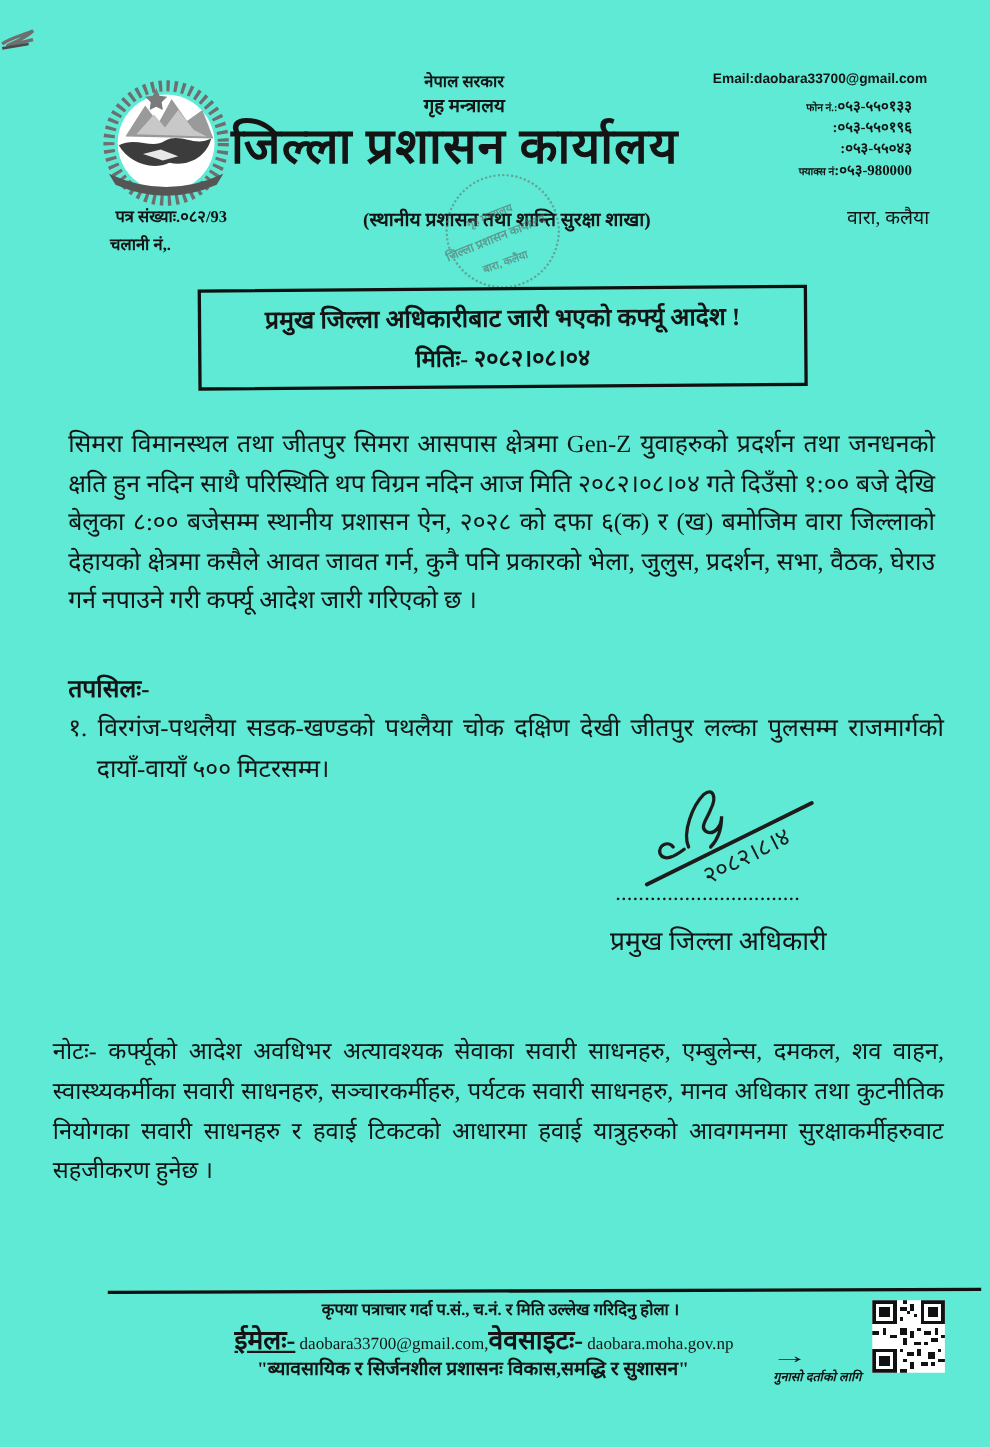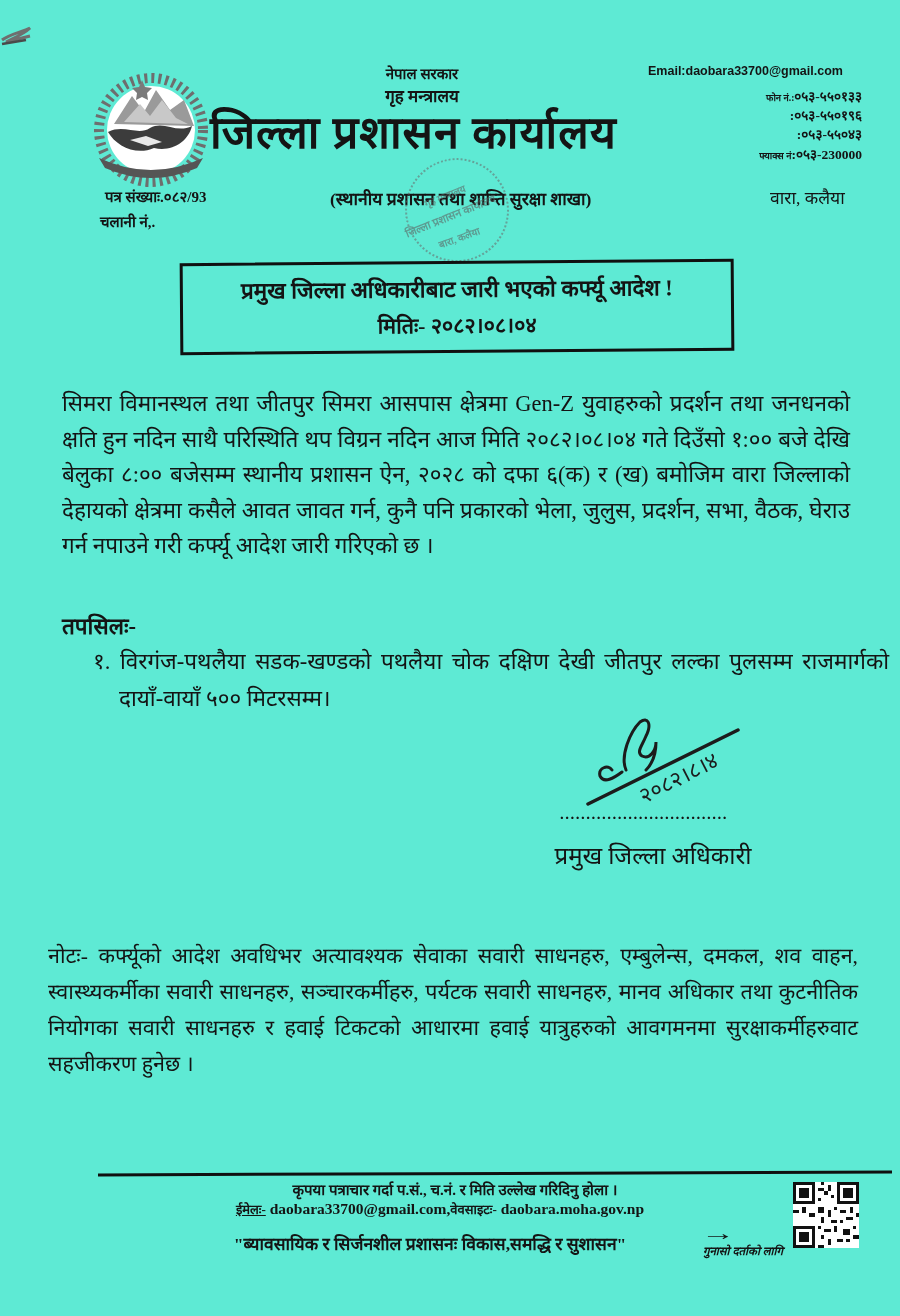--- a/index.html
+++ b/index.html
@@ -10,56 +10,56 @@
     color:#141414;
   }
   .abs{position:absolute;}
   .b{font-weight:bold;}
   .ctr{text-align:center;}
   
   .govt-line{left:322px;top:63px;width:200px;font-size:15px;}
   .ministry-line{left:322px;top:84px;width:200px;font-size:17px;}
   .office-title{left:210px;top:100px;width:490px;font-size:45px;font-weight:bold;letter-spacing:1px;white-space:nowrap;}
   .email-top{left:648px;top:64px;width:260px;font-size:12.5px;font-weight:bold;font-family:"Liberation Sans","DejaVu Sans",sans-serif;white-space:nowrap;}
-  .contact-row{right:38px;font-size:13.5px;font-weight:bold;text-align:right;white-space:nowrap;}
+  .contact-row{right:71px;font-size:13.5px;font-weight:bold;text-align:right;white-space:nowrap;}
   .contact-label{font-size:9.5px;font-weight:bold;}
   .letter-no{left:105px;top:186px;font-size:15px;font-weight:bold;}
   .chalani{left:100px;top:211px;font-size:15px;font-weight:bold;}
   .branch{left:330px;top:186px;width:330px;font-size:17.5px;font-weight:bold;white-space:nowrap;}
   .place{left:770px;top:185px;font-size:17.5px;}
   
   .stamp{left:388px;top:158px;width:140px;height:112px;opacity:.55;transform:rotate(-14deg);}
   .stamp-ellipse{position:absolute;left:18px;top:0;width:100px;height:100px;border:2px dotted #6a6a6a;border-radius:50%;}
   .stamp-txt{position:absolute;color:#5c5c5c;font-size:10px;font-weight:bold;white-space:nowrap;}
   .stamp-l1{left:40px;top:28px;transform:rotate(-8deg);}
   .stamp-l2{left:14px;top:48px;transform:rotate(-8deg);font-size:11px;}
   .stamp-l3{left:44px;top:72px;transform:rotate(-6deg);}
   
   .title-box{left:180px;top:261px;width:548px;height:86px;border:3px solid #101010;transform:rotate(-0.45deg);}
   .title-line1{position:absolute;left:0;top:9px;width:100%;text-align:center;font-size:22.5px;font-weight:bold;}
   .title-line2{position:absolute;left:0;top:46px;width:100%;text-align:center;font-size:21.5px;font-weight:bold;}
   
   .body-par{left:62px;top:386px;width:788px;font-size:22.5px;line-height:35.5px;text-align:justify;}
   .tapasil{left:62px;top:610px;font-size:22.5px;font-weight:bold;}
-  .list-item{left:62px;width:770px;font-size:22.5px;line-height:37px;text-align:justify;text-indent:-26px;padding-left:26px;margin-left:31px;}
+  .list-item{left:62px;width:770px;font-size:22.5px;line-height:37px;text-align:justify;text-indent:-26px;padding-left:26px;}
   .item1{top:643px;}
   .item2{top:718px;}
   
   .sig-svg{left:560px;top:712px;}
   .sig-dots{left:560px;top:806px;width:200px;font-size:15px;font-weight:bold;letter-spacing:1.5px;white-space:nowrap;overflow:hidden;}
   .sig-title{left:498px;top:838px;width:310px;text-align:center;font-size:24px;}
   
   .note-par{left:48px;top:938px;width:810px;font-size:21.5px;line-height:36px;text-align:justify;}
   
   .footer-rule{left:98px;top:1172px;width:794px;height:3px;background:#101010;transform:rotate(-0.2deg);}
   .f-line1{left:150px;top:1179px;width:610px;text-align:center;font-size:15px;font-weight:bold;}
   .f-line2{left:110px;top:1200px;width:660px;text-align:center;white-space:nowrap;}
-  .f-dev{font-size:13px;font-weight:bold;}
+  .f-dev{font-size:24px;font-weight:bold;}
   .f-dev-u{text-decoration:underline;}
-  .f-lat{font-size:15.5px;font-weight:bold;font-family:"Liberation Serif","DejaVu Serif",serif;}
+  .f-lat{font-size:15.5px;font-weight:normal;font-family:"Liberation Serif","DejaVu Serif",serif;}
   .f-line3{left:130px;top:1231px;width:600px;text-align:center;font-size:17.5px;font-weight:bold;}
   .qr{left:793px;top:1182px;}
   .qr-caption{left:688px;top:1243px;width:110px;font-size:11.5px;font-style:italic;font-weight:bold;text-align:center;white-space:nowrap;}
   .qr-arrow{left:708px;top:1222px;font-size:20px;font-weight:bold;transform:scaleX(1.7);}
   .corner-mark{left:0px;top:14px;}
 </style>
 </head>
 <body>
 
 <div class="page">
@@ -81,21 +81,21 @@
   </svg>
 
   <div class="abs ctr b govt-line">नेपाल सरकार</div>
   <div class="abs ctr b ministry-line">गृह मन्त्रालय</div>
   <div class="abs office-title">जिल्ला प्रशासन कार्यालय</div>
 
   <div class="abs email-top">Email:daobara33700@gmail.com</div>
   <div class="abs contact-row" style="top:87px;"><span class="contact-label">फोन नं.:</span><span>०५३-५५०१३३</span></div>
   <div class="abs contact-row" style="top:106px;margin-left:40px;"><span>:०५३-५५०१९६</span></div>
   <div class="abs contact-row" style="top:125px;"><span>:०५३-५५०४३</span></div>
-  <div class="abs contact-row" style="top:145px;"><span class="contact-label">फ्याक्स नं</span><span>:०५३-230000</span></div>
+  <div class="abs contact-row" style="top:145px;"><span class="contact-label">फ्याक्स नं</span><span>:०५३-980000</span></div>
 
   <div class="abs letter-no">पत्र संख्याः.०८२/93</div>
   <div class="abs chalani">चलानी नं,.</div>
   <div class="abs branch">(स्थानीय प्रशासन तथा शान्ति सुरक्षा शाखा)</div>
   <div class="abs place">वारा, कलैया</div>
 
   <div class="abs stamp">
     <div class="stamp-ellipse"></div>
     <div class="stamp-txt stamp-l1">गृह मन्त्रालय</div>
     <div class="stamp-txt stamp-l2">जिल्ला प्रशासन कार्यालय</div>

